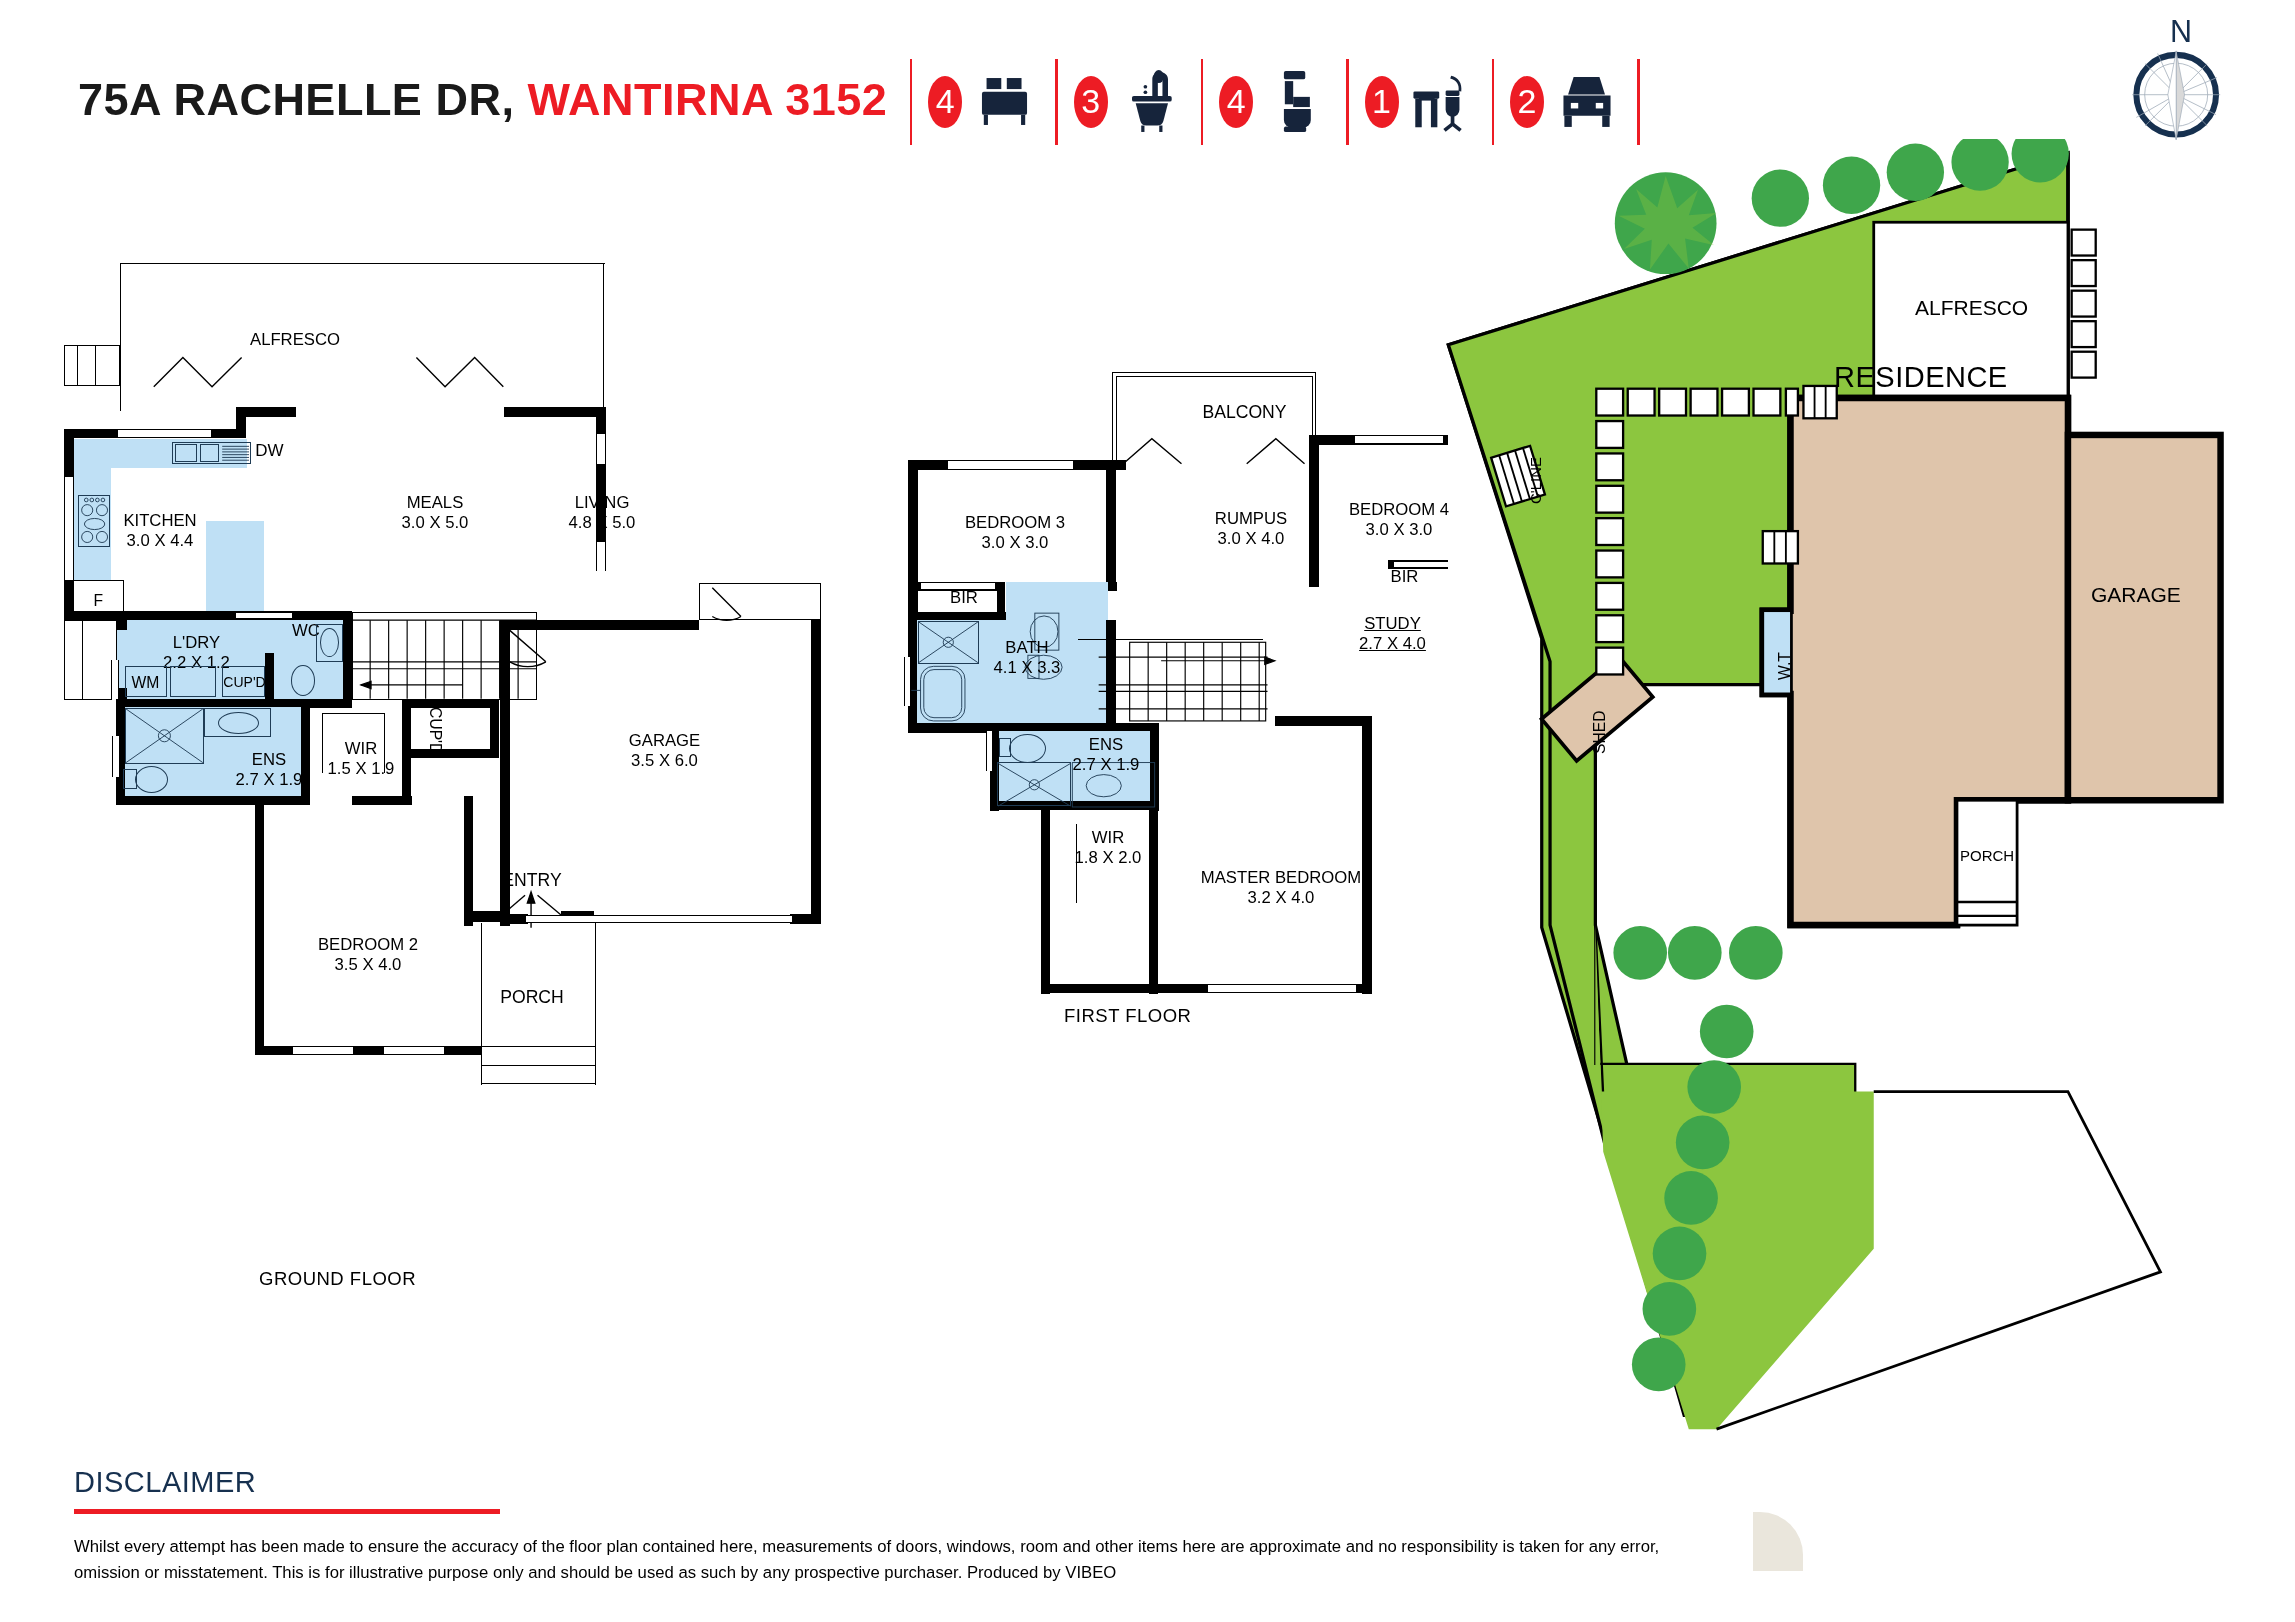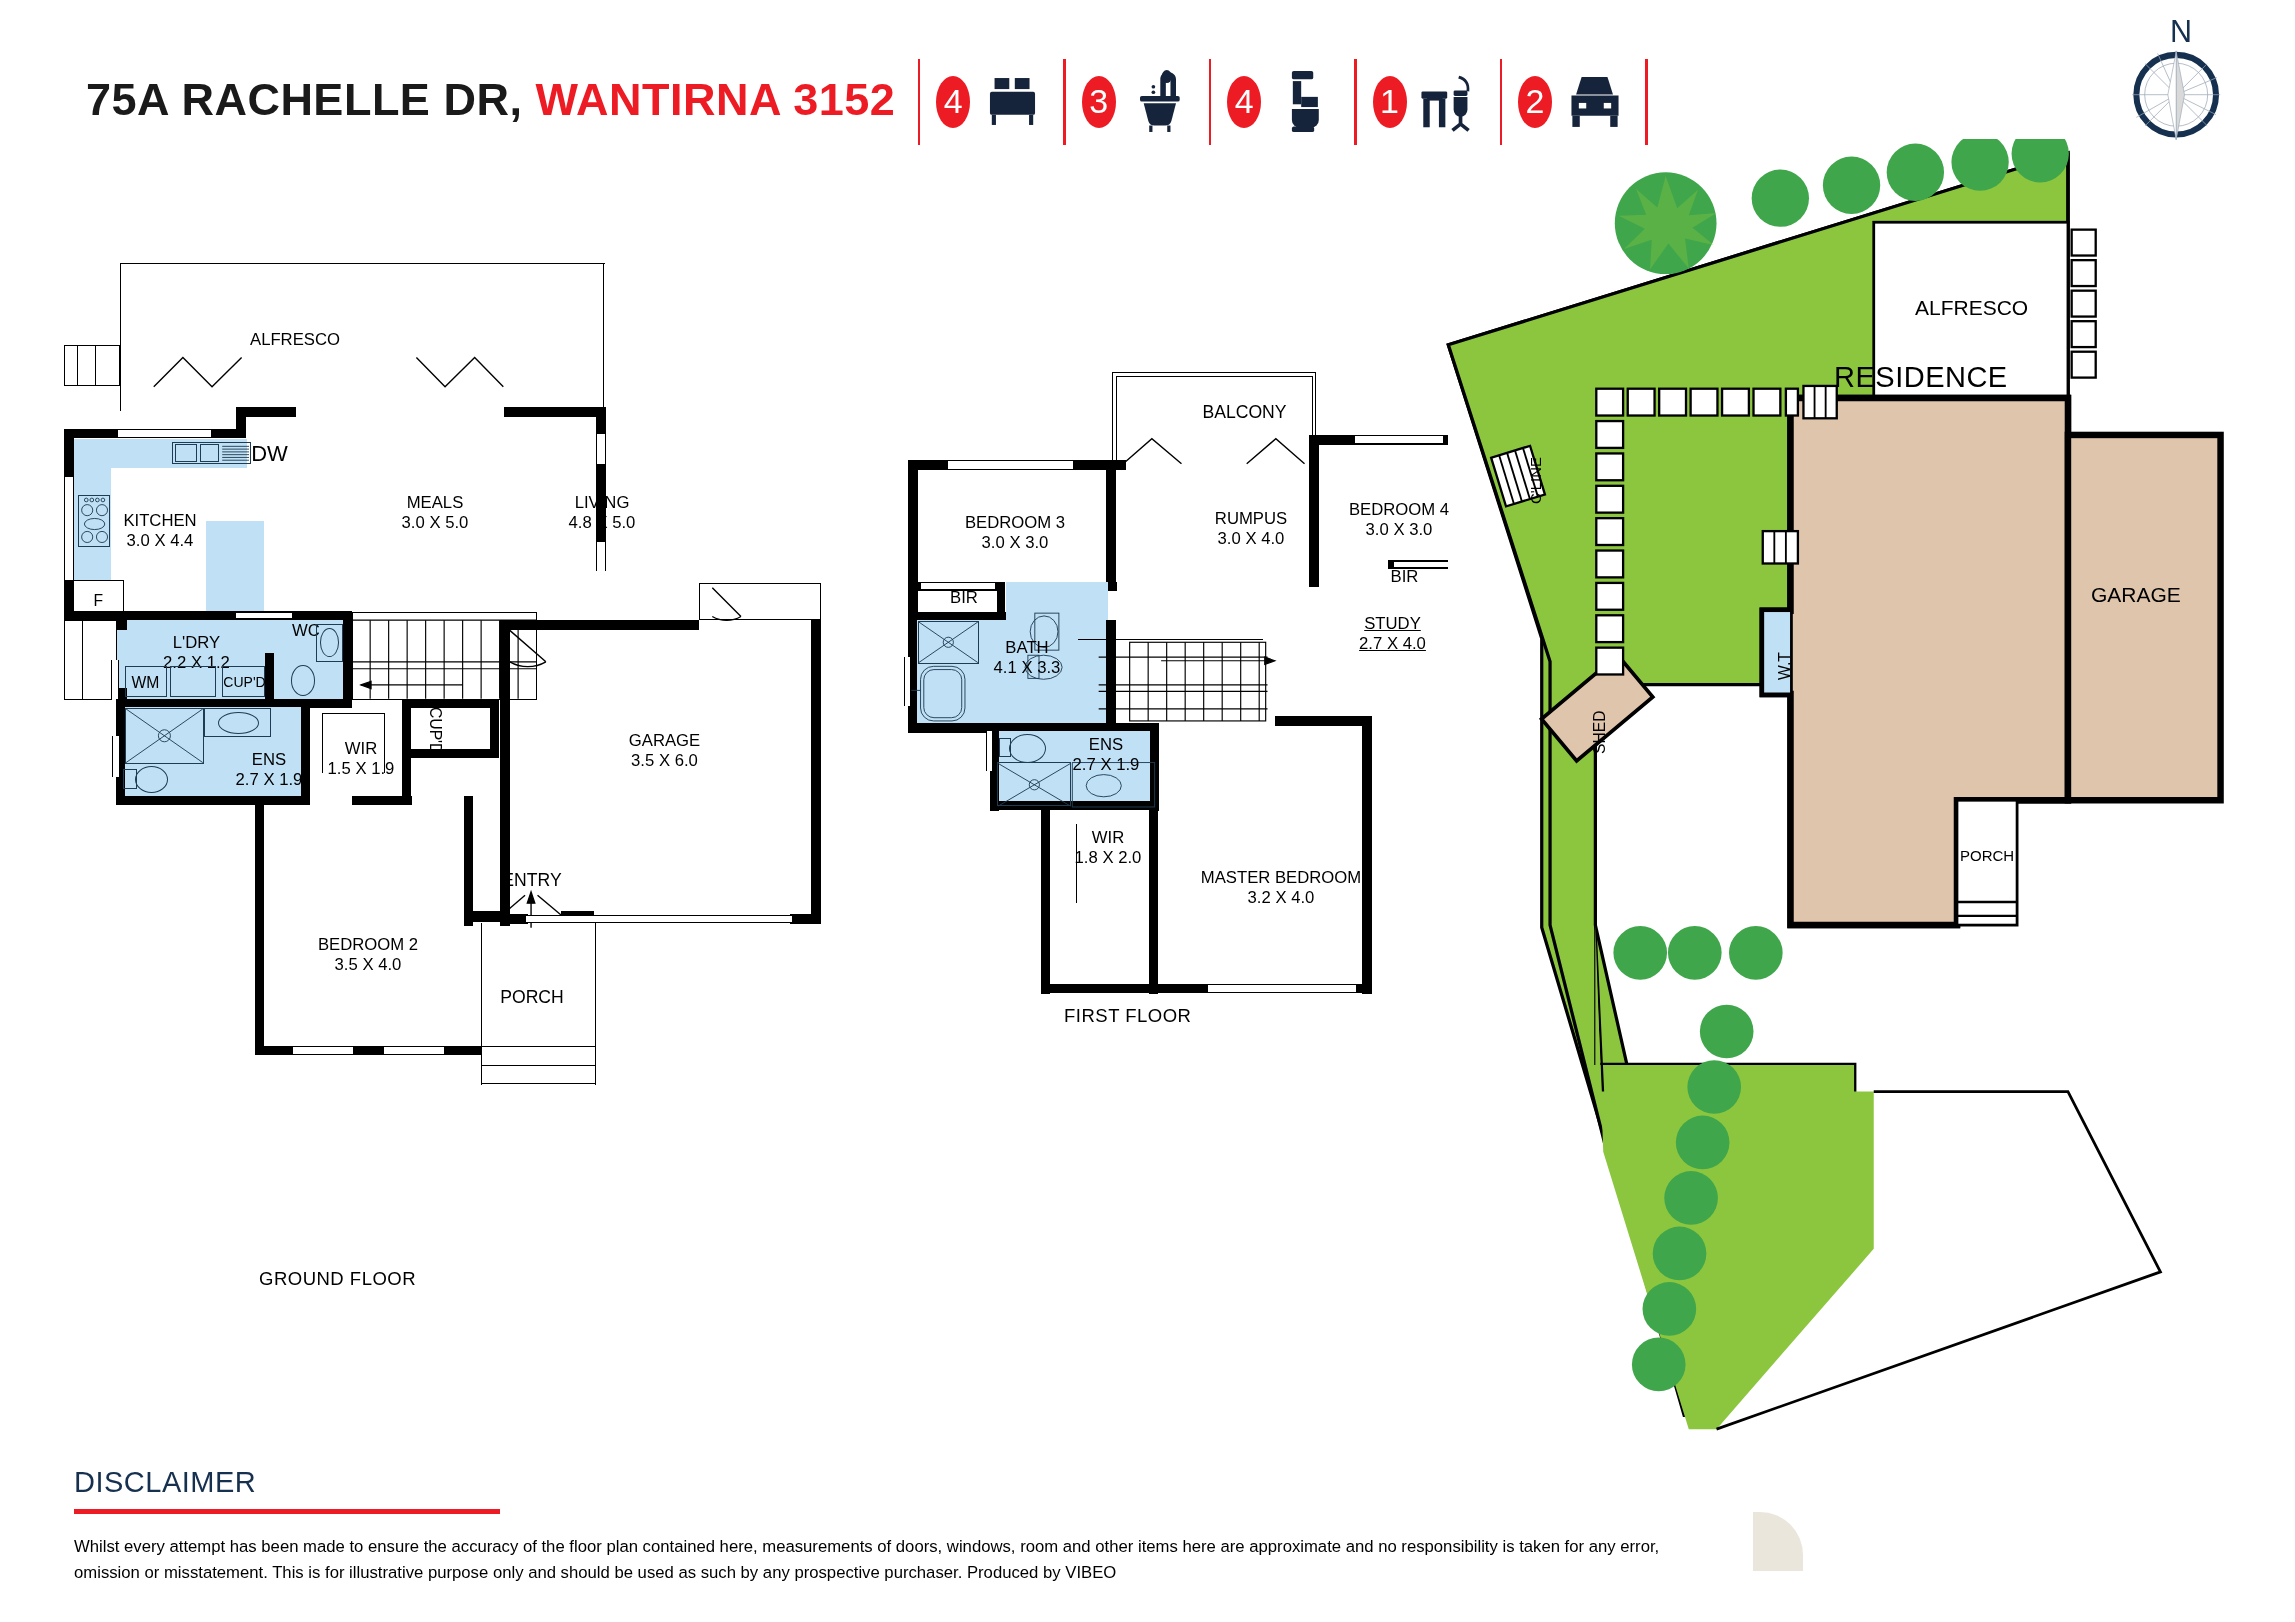--- a/index.html
+++ b/index.html
@@ -1,20 +1,20 @@
 <!DOCTYPE html>
 <html style="font-size:7.4px"><head>
 <meta charset="utf-8">
 <style>
   * { box-sizing: border-box; }
   html, body { margin:0; padding:0; background:#fff; }
   body { width:2295px; height:1623px; position:relative; font-family:"Liberation Sans", sans-serif; overflow:hidden; }
 
   
-  #header { position:absolute; left:12px; top:0; width:2181px; height:167px; }
+  #header { position:absolute; left:4px; top:0; width:2181px; height:167px; }
   #title { position:absolute; left:74px; top:74px; font-size:45px; font-weight:700; letter-spacing:0.5px; white-space:nowrap; }
   #title .addr { color:#1a1a1a; }
   #title .sub  { color:#ED1C24; }
 
   #feature-bar { position:absolute; left:890px; top:60px; height:83px; display:flex; align-items:center; }
   .feat-sep { width:2.8px; height:86px; background:#ED1C24; margin:0 15.7px; }
   .feat { display:flex; align-items:center; }
   .feat-badge { width:34px; height:52px; border-radius:50%/50%; background:#ED1C24; color:#fff;
                 display:flex; align-items:center; justify-content:center; font-size:34px; font-weight:400;
                 font-family:"Liberation Sans", sans-serif; }
@@ -226,21 +226,21 @@
   <svg class="ov" width="823" height="1138" viewBox="0 0 1780 2460">
     <g stroke="#1f3c55" stroke-width="2">
       <line x1="340" y1="424" x2="398" y2="424"></line>
         <line x1="340" y1="430" x2="398" y2="430"></line>
       <line x1="340" y1="436" x2="398" y2="436"></line>
         <line x1="340" y1="442" x2="398" y2="442"></line>
       <line x1="340" y1="448" x2="398" y2="448"></line>
         <line x1="340" y1="454" x2="398" y2="454"></line>
     </g>
   </svg>
-  <div class="lbl" style="left:186px; top:191px; width:37px; font-size:22px;">DW</div>
+  <div class="lbl" style="left:186px; top:191px; width:37px; font-size:17px;">DW</div>
 
   <div class="fix" style="left:13px; top:245px; width:32px; height:52px;"></div>
   <svg class="ov" width="823" height="1138" viewBox="0 0 1780 2460">
     <g stroke="#1f3c55" stroke-width="2" fill="none">
       <circle cx="46" cy="540" r="4"></circle>
         <circle cx="58" cy="540" r="4"></circle>
         <circle cx="70" cy="540" r="4"></circle>
         <circle cx="82" cy="540" r="4"></circle>
       <circle cx="48" cy="562" r="12"></circle>
         <circle cx="80" cy="562" r="12"></circle>

